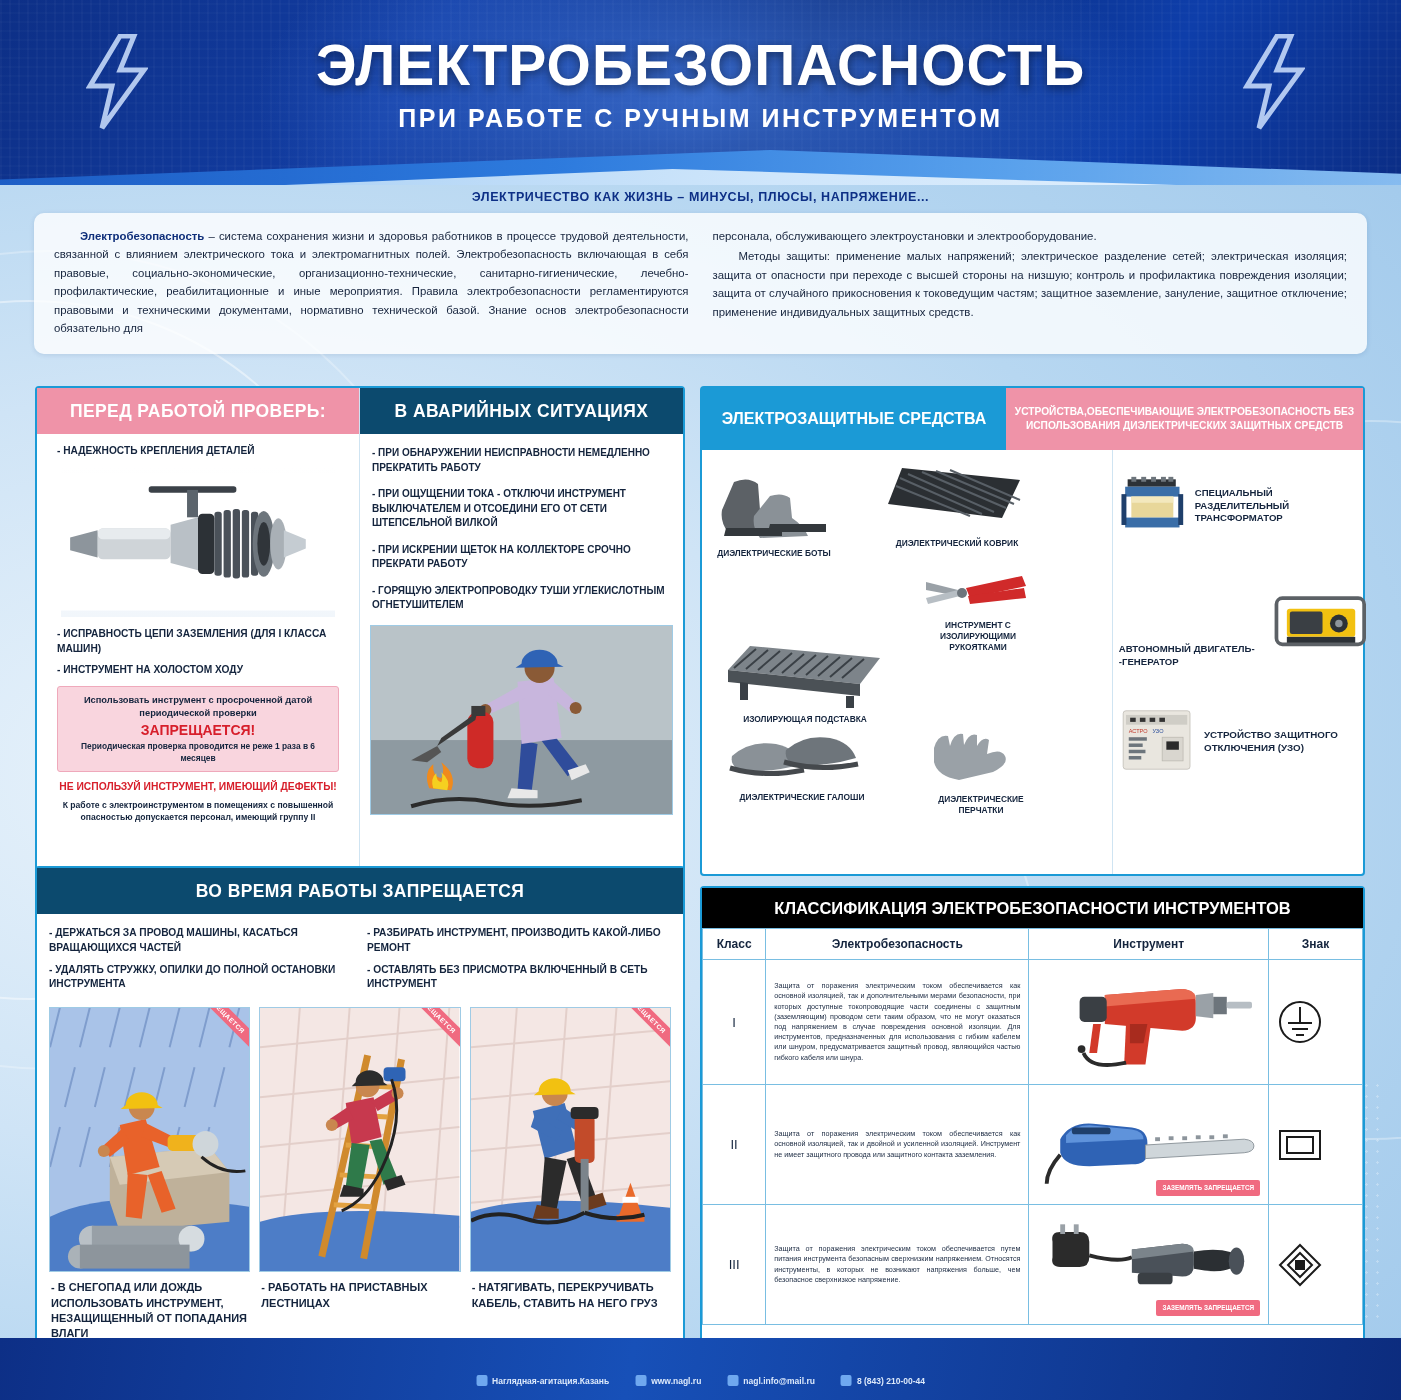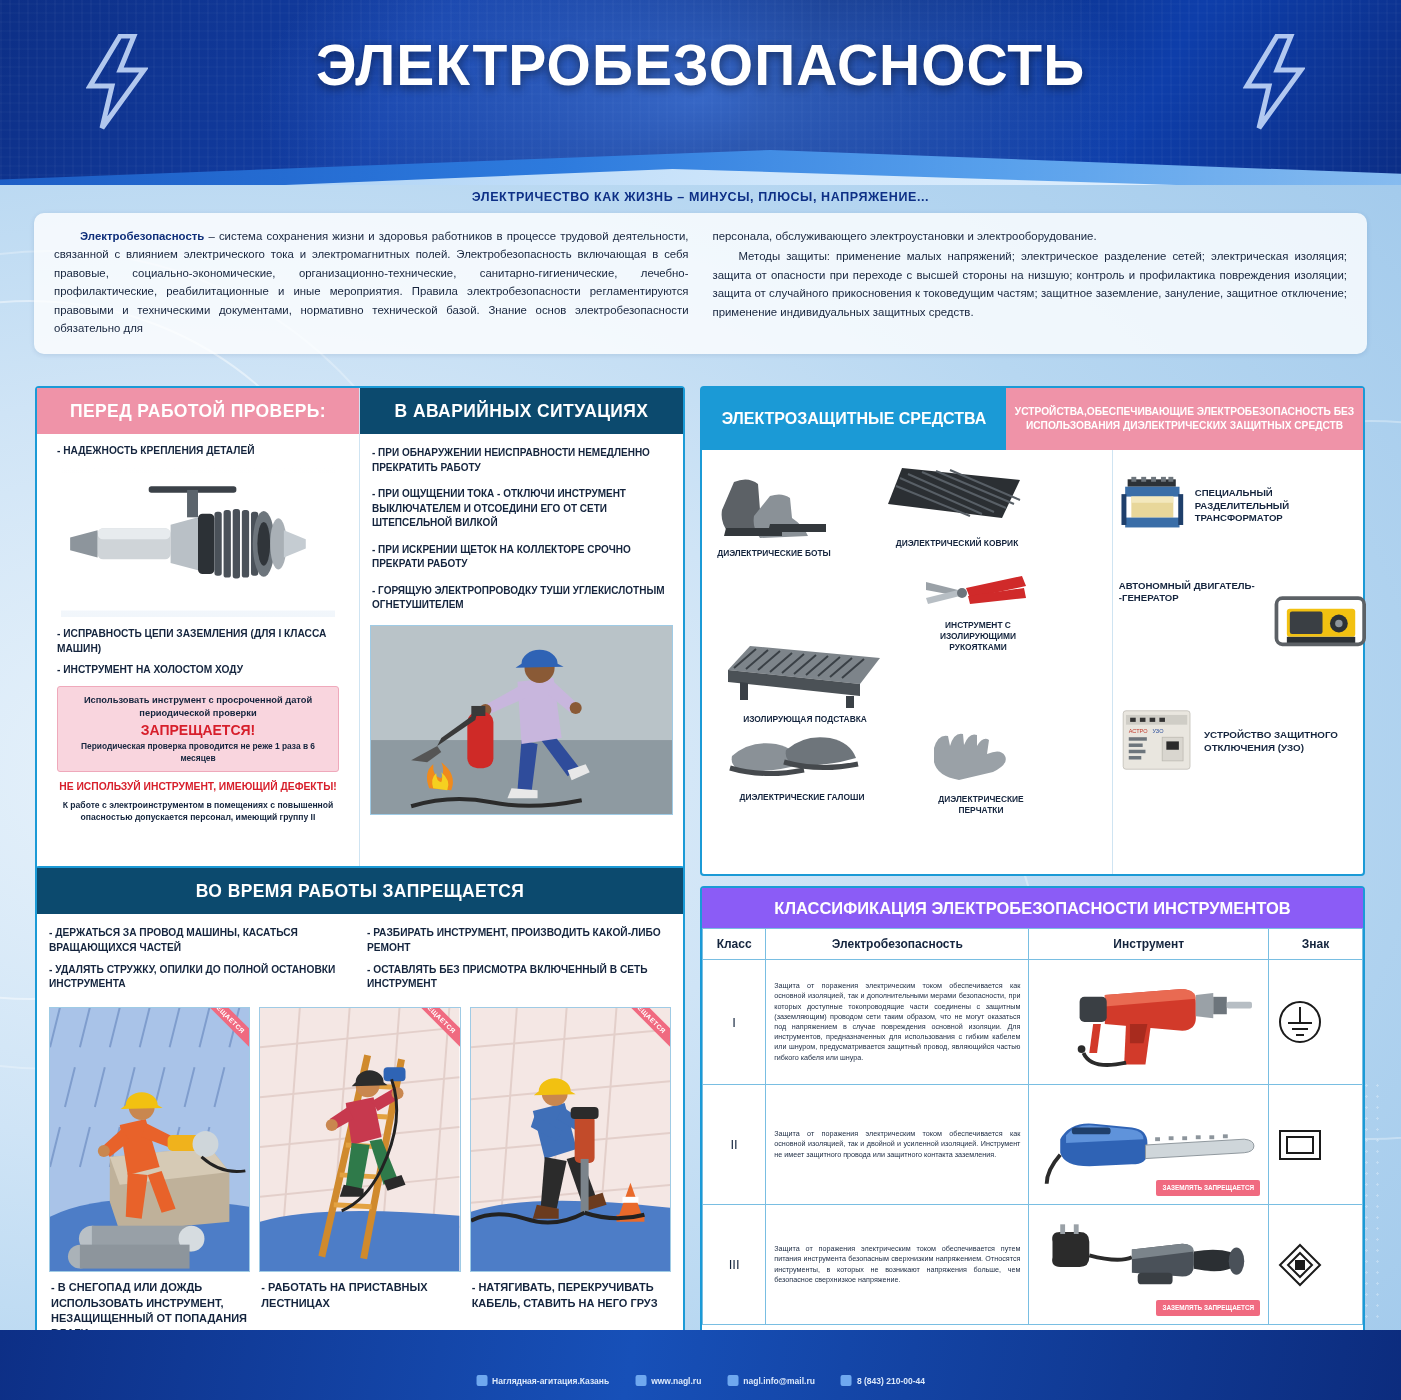--- a/index.html
+++ b/index.html
@@ -143,39 +143,39 @@
   .ppe-head .left { width:46%; background:#1b9ad6; color:#fff; display:flex; align-items:center; justify-content:center; font-weight:bold; font-size:16px; text-align:center; }
   .ppe-head .right { width:54%; background:#ef93a8; color:#fff; display:flex; align-items:center; justify-content:center; font-weight:bold; font-size:10.2px; text-align:center; line-height:1.35; padding:0 6px; }
   .ppe-body { display:flex; height:calc(100% - 62px); }
   .ppe-left { width:62%; position:relative; }
   .ppe-right { width:38%; position:relative; border-left:1px solid #cfe4f2; }
   .ppe-item { position:absolute; text-align:center; }
   .ppe-cap { font-size:8.4px; font-weight:bold; color:#14243d; line-height:1.3; margin-top:4px; }
   .ppe-cap.left-al { text-align:left; }
   
   #panel-class { left:700px; top:508px; width:665px; height:485px; }
-  .class-hdr { height:40px; background:#8b5cf6; color:#fff; display:flex; align-items:center; justify-content:center; font-weight:bold; font-size:16.5px; }
+  .class-hdr { height:40px; background:#000000; color:#fff; display:flex; align-items:center; justify-content:center; font-weight:bold; font-size:16.5px; }
   table.cls { width:100%; border-collapse:collapse; font-size:9px; }
   table.cls th {
     border:1px solid #79bee2; background:#ffffff; color:#14243d; font-size:12px; font-weight:bold;
     padding:8px 2px;
   }
   table.cls td { border:1px solid #79bee2; vertical-align:middle; padding:6px 8px; }
   td.cls-num { width:62px; text-align:center; font-size:13px; color:#14243d; font-weight:normal; }
   td.cls-desc { width:258px; font-size:7.2px; line-height:1.42; text-align:justify; color:#1b2a42; }
   td.cls-tool { width:235px; height:120px; position:relative; }
   td.cls-sign { width:92px; text-align:center; }
   .tag-forbid {
     position:absolute; right:8px; bottom:8px; background:#f06a80; color:#fff;
     font-size:6.4px; font-weight:bold; text-align:center; padding:4px 6px; line-height:1.25;
     border-radius:2px;
   }
   
   .footer {
-    position:absolute; left:0; right:0; bottom:0; height:70px;
+    position:absolute; left:0; right:0; bottom:0; height:62px;
     background:linear-gradient(100deg,#0d2f86,#1750b8 45%,#0c2c7e);
   }
   .footer .bar {
     position:absolute; left:50%; transform:translateX(-50%); bottom:14px;
     display:flex; gap:26px; align-items:center;
     color:#dce9fb; font-size:8.5px; font-weight:bold;
   }
   .footer .bar span.ic { display:inline-block; width:11px; height:11px; border-radius:2px; background:#6fa8ef; margin-right:5px; vertical-align:-2px; }
   .footer .chip { display:flex; align-items:center; }
   
@@ -210,20 +210,21 @@
       <svg width="62" height="96" viewBox="0 0 62 96">
         <polygon points="34,2 4,52 26,52 16,94 58,36 34,36 48,2" fill="none" stroke="#cfe2ff" stroke-width="5"></polygon>
       </svg>
     </div>
     <div class="bolt right">
       <svg width="62" height="96" viewBox="0 0 62 96">
         <polygon points="34,2 4,52 26,52 16,94 58,36 34,36 48,2" fill="none" stroke="#cfe2ff" stroke-width="5"></polygon>
       </svg>
     </div>
     <h1>ЭЛЕКТРОБЕЗОПАСНОСТЬ</h1>
+    <h2>ПРИ РАБОТЕ С РУЧНЫМ ИНСТРУМЕНТОМ</h2>
     <div class="swoosh"></div>
     <div class="swoosh2"></div>
   </div>
 
   <div class="intro-wrap">
     <div class="intro-title">ЭЛЕКТРИЧЕСТВО КАК ЖИЗНЬ – МИНУСЫ, ПЛЮСЫ, НАПРЯЖЕНИЕ...</div>
     <div class="intro-box">
       <div class="intro-col">
         <span class="indent"></span><b>Электробезопасность</b><span> – система сохранения жизни и здоровья работников в процессе трудовой деятельности, связанной с влиянием электрического тока и электромагнитных полей. Электробезопасность включающая в себя правовые, социально-экономические, организационно-технические, санитарно-гигиенические, лечебно-профилактические, реабилитационные и иные мероприятия. Правила электробезопасности регламентируются правовыми и техническими документами, нормативно технической базой. Знание основ электробезопасности обязательно для</span>
       </div>
@@ -556,21 +557,21 @@
                 <rect x="20" y="34" width="68" height="10" fill="#f3e8bd"></rect>
                 <rect x="10" y="68" width="88" height="16" fill="#3a6ea8"></rect>
                 <rect x="4" y="30" width="8" height="50" fill="#1f3f6b"></rect>
                 <rect x="96" y="30" width="8" height="50" fill="#1f3f6b"></rect>
               </svg>
               <div class="ppe-cap left-al" style="font-size:9.6px;">СПЕЦИАЛЬНЫЙ РАЗДЕЛИТЕЛЬНЫЙ ТРАНСФОРМАТОР</div>
             </div>
           </div>
 
           <div class="ppe-item" style="left:6px; top:126px; width:250px; text-align:left;">
-            <div style="display:flex; align-items:flex-start; gap:6px; flex-direction:row-reverse;">
+            <div style="display:flex; align-items:flex-end; gap:6px; flex-direction:row-reverse;">
               <svg width="130" height="92" viewBox="0 0 130 92">
                 <rect x="6" y="14" width="118" height="62" rx="8" fill="none" stroke="#5c6166" stroke-width="5"></rect>
                 <rect x="20" y="28" width="92" height="38" rx="4" fill="#f2c111"></rect>
                 <rect x="24" y="32" width="44" height="30" rx="3" fill="#3a3f44"></rect>
                 <circle cx="90" cy="48" r="12" fill="#2c3136"></circle>
                 <circle cx="90" cy="48" r="5" fill="#8d959c"></circle>
                 <rect x="20" y="66" width="92" height="8" fill="#2c3136"></rect>
               </svg>
               <div class="ppe-cap left-al" style="font-size:9.6px;">АВТОНОМНЫЙ ДВИГАТЕЛЬ- -ГЕНЕРАТОР</div>
             </div>

